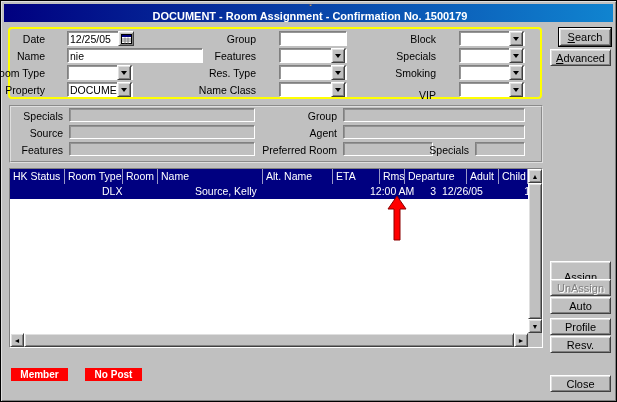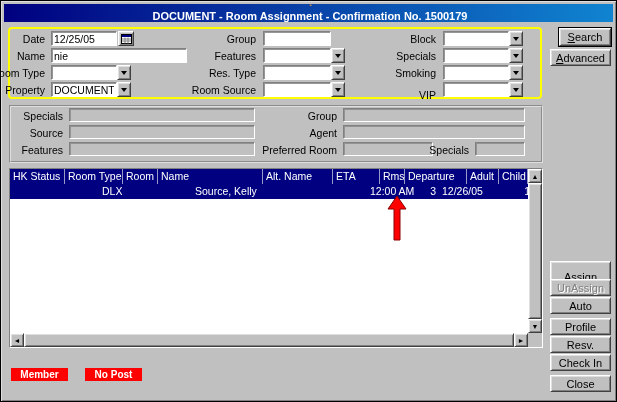--- a/index.html
+++ b/index.html
@@ -25,21 +25,21 @@
     border:2px solid var(--panel_outline,#ffff00); border-radius:4px;
     background:transparent;
   }
 
   .lbl { position:absolute; font-size:10.5px; color:#000; white-space:nowrap; }
 
   .field {
     position:absolute; height:15px; background:#fff;
     border:1px solid; border-color:#808080 #fff #fff #808080;
     box-shadow: inset 1px 1px 0 rgba(64,64,64,.55);
-    font-size:10.5px; font-family:inherit; padding:0 2px; color:#000;
+    font-size:10.5px; font-family:inherit; padding:0 2px; color:#000;margin-left:16px;
   }
   input.field { outline:none; }
 
   .infofield {
     position:absolute; height:14px; background:var(--chrome,#c0c0c0);
     border:1px solid; border-color:#808080 #fff #fff #808080;
     box-shadow: inset 1px 1px 0 rgba(64,64,64,.35);
   }
 
   .btn {
@@ -179,21 +179,21 @@
   <div class="ddbtn" style="left:508px;top:64px">
       <span class="tri"></span>
     </div>
 
   <span class="lbl" style="right:571px;top:83px">Property</span>
   <input class="field" style="left: 50px; top: 81px; width: 66px;" value="DOCUMENT">
   <div class="ddbtn" style="left:116px;top:81px">
       <span class="tri"></span>
     </div>
 
-  <span class="lbl" style="right:360px;top:83px">Room Source</span>
+  <span class="lbl" style="right:360px;top:83px">Name Class</span>
   <input class="field" style="left: 262px; top: 81px; width: 68px;" value="">
   <div class="ddbtn" style="left:330px;top:81px">
       <span class="tri"></span>
     </div>
 
   <span class="lbl" style="right:180px;top:88px">VIP</span>
   <input class="field" style="left: 442px; top: 81px; width: 66px;" value="">
   <div class="ddbtn" style="left:508px;top:81px">
       <span class="tri"></span>
     </div>
@@ -267,16 +267,15 @@
   </svg>
 
   <div class="badge" style="left:10px;top:367px">Member</div>
   <div class="badge" style="left:84px;top:367px">No Post</div>
 
   <div class="btn" style="left:549px;top:260px;width:61px;height:32px">Assign</div>
   <div class="btn disabled" style="left:549px;top:278px;width:61px;height:17px">UnAssign</div>
   <div class="btn" style="left:549px;top:296px;width:61px;height:17px">Auto</div>
   <div class="btn" style="left:549px;top:317px;width:61px;height:17px">Profile</div>
   <div class="btn" style="left:549px;top:335px;width:61px;height:17px">Resv.</div>
-  <div class="btn" style="left:549px;top:353px;width:61px;height:17px">Check In</div>
   <div class="btn" style="left:549px;top:374px;width:61px;height:17px">Close</div>
 
 </div>
 
 </body></html>

